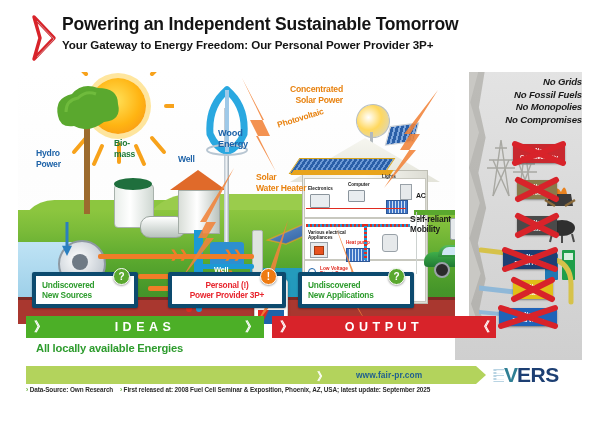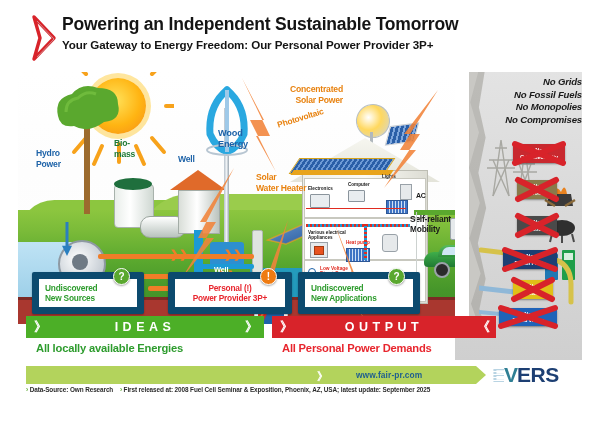--- a/index.html
+++ b/index.html
@@ -120,21 +120,21 @@
   .charge-post{position:absolute;left:432px;top:146px;width:12px;height:20px;background:#e6eaec;border:1px solid #99a1a8;border-radius:2px;}
   .garage{position:absolute;left:398px;top:140px;width:92px;height:62px;border-left:1.5px solid #cdd2d0;}
   .garage-roof{position:absolute;left:396px;top:138px;width:96px;height:5px;background:#5aa82e;}
 
   
   .pipe-o{position:absolute;height:5px;background:#f07d28;border-radius:2px;}
   .pipe-b{position:absolute;height:5px;background:#1c9ad6;border-radius:2px;}
   .chev{position:absolute;color:#f07d28;font-size:11px;font-weight:bold;line-height:10px;}
 
   
-  .callout{position:absolute;background:#ffffff;border:7px solid #0c4a6e;border-radius:2px;
+  .callout{position:absolute;background:#ffffff;border:4px solid #0c4a6e;border-radius:2px;
      box-shadow:0 1px 2px rgba(0,0,0,.3);padding:4px 6px;}
   .callout .c-txt{font-size:8.3px;font-weight:bold;line-height:10px;letter-spacing:-.2px;white-space:nowrap;}
   .badge{position:absolute;width:15px;height:15px;border-radius:50%;display:flex;align-items:center;
      justify-content:center;font-size:10px;font-weight:bold;color:#fff;border:1.5px solid #fff;
      box-shadow:0 1px 2px rgba(0,0,0,.35);}
   .badge-green{background:#5aa82e;}
   .badge-orange{background:#ef7b12;}
 
   
   .nopanel{position:absolute;left:455px;top:72px;width:127px;height:288px;overflow:hidden;
@@ -484,21 +484,20 @@
     <span class="bar-chev">》</span>
     <span class="bar-txt">IDEAS</span>
     <span class="bar-chev">》</span>
   </div>
   <div class="bar bar-out">
     <span class="bar-chev">》</span>
     <span class="bar-txt">OUTPUT</span>
     <span class="bar-chev">《</span>
   </div>
   <div class="cap-in">All locally available Energies</div>
-  <div class="cap-out">All Personal Power Demands</div>
 
   <div class="grnbar"></div>
   <div class="grnbar-tip"></div>
   <div class="grn-chev">》</div>
   <div class="grn-url">www.fair-pr.com</div>
 
   <div class="foot">
     <span class="mk">›</span>
     <span>Data-Source: Own Research</span>
     &nbsp;&nbsp;

